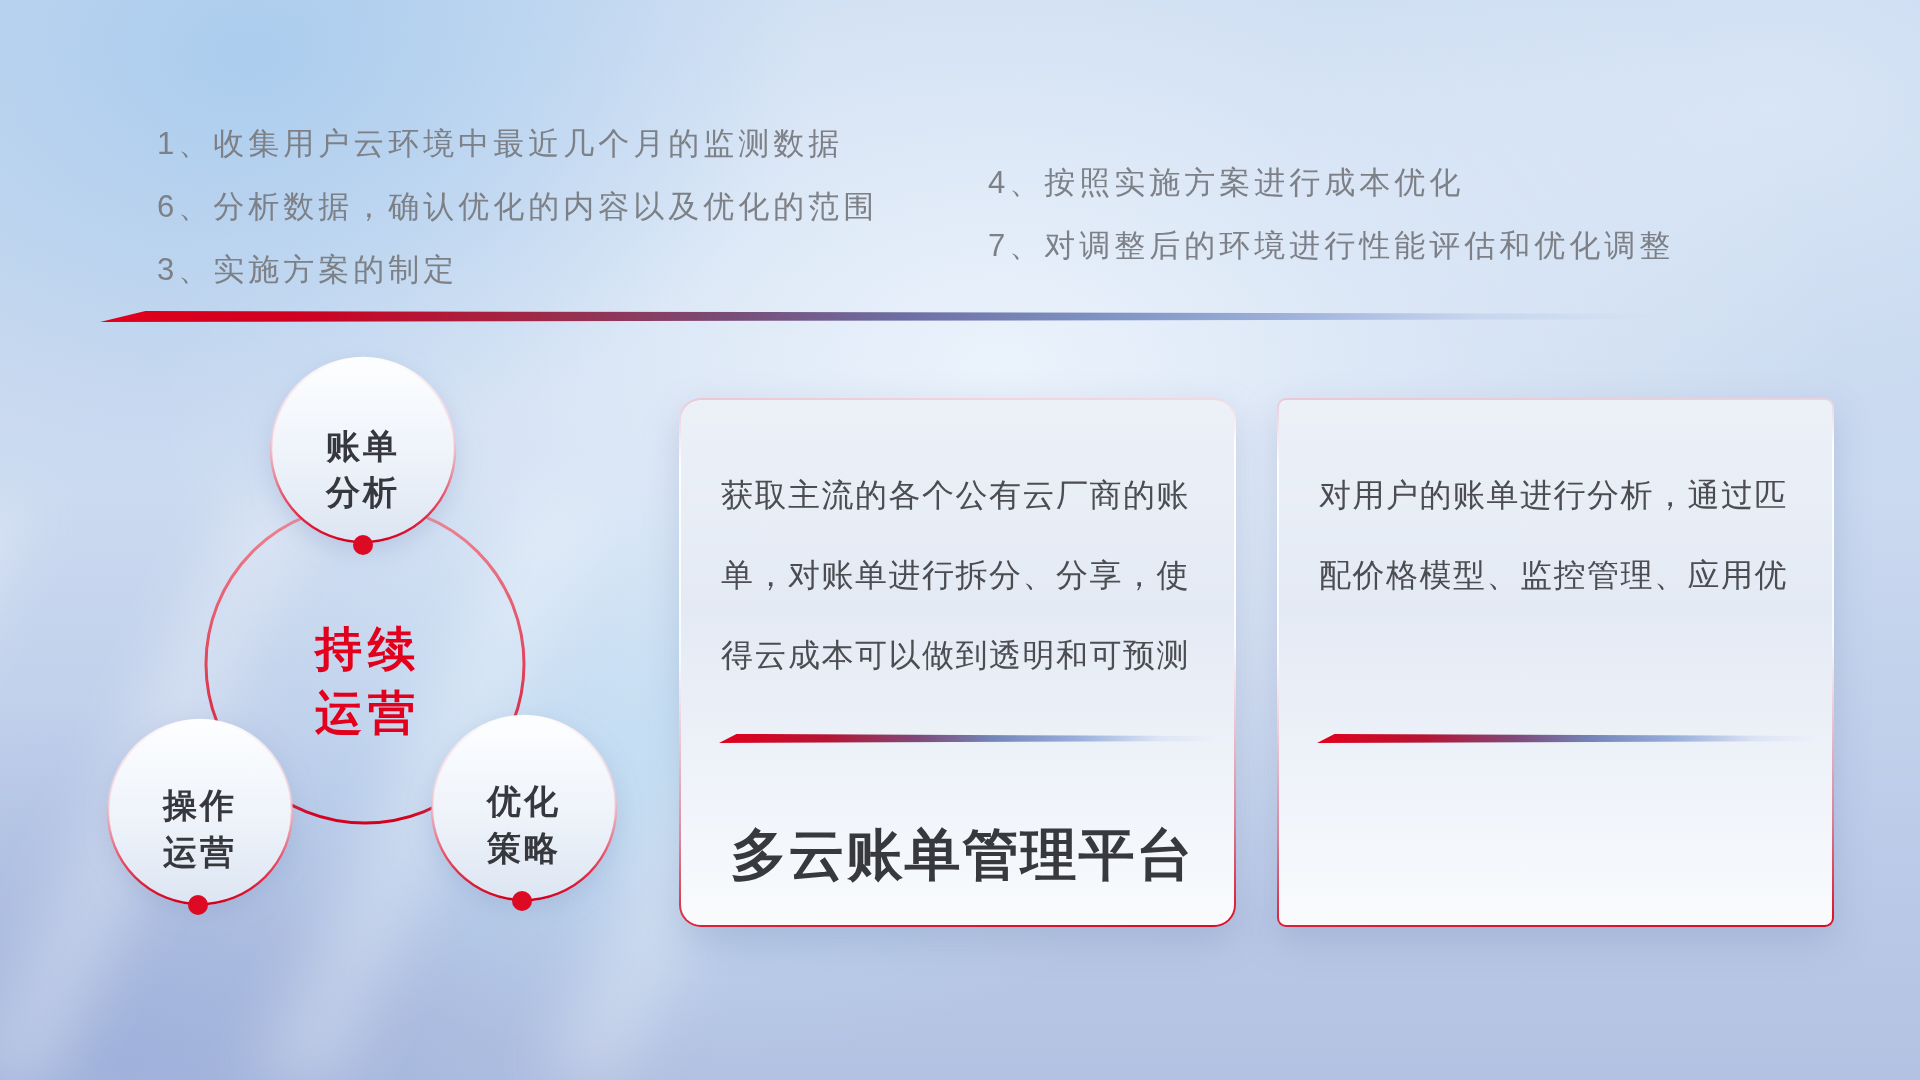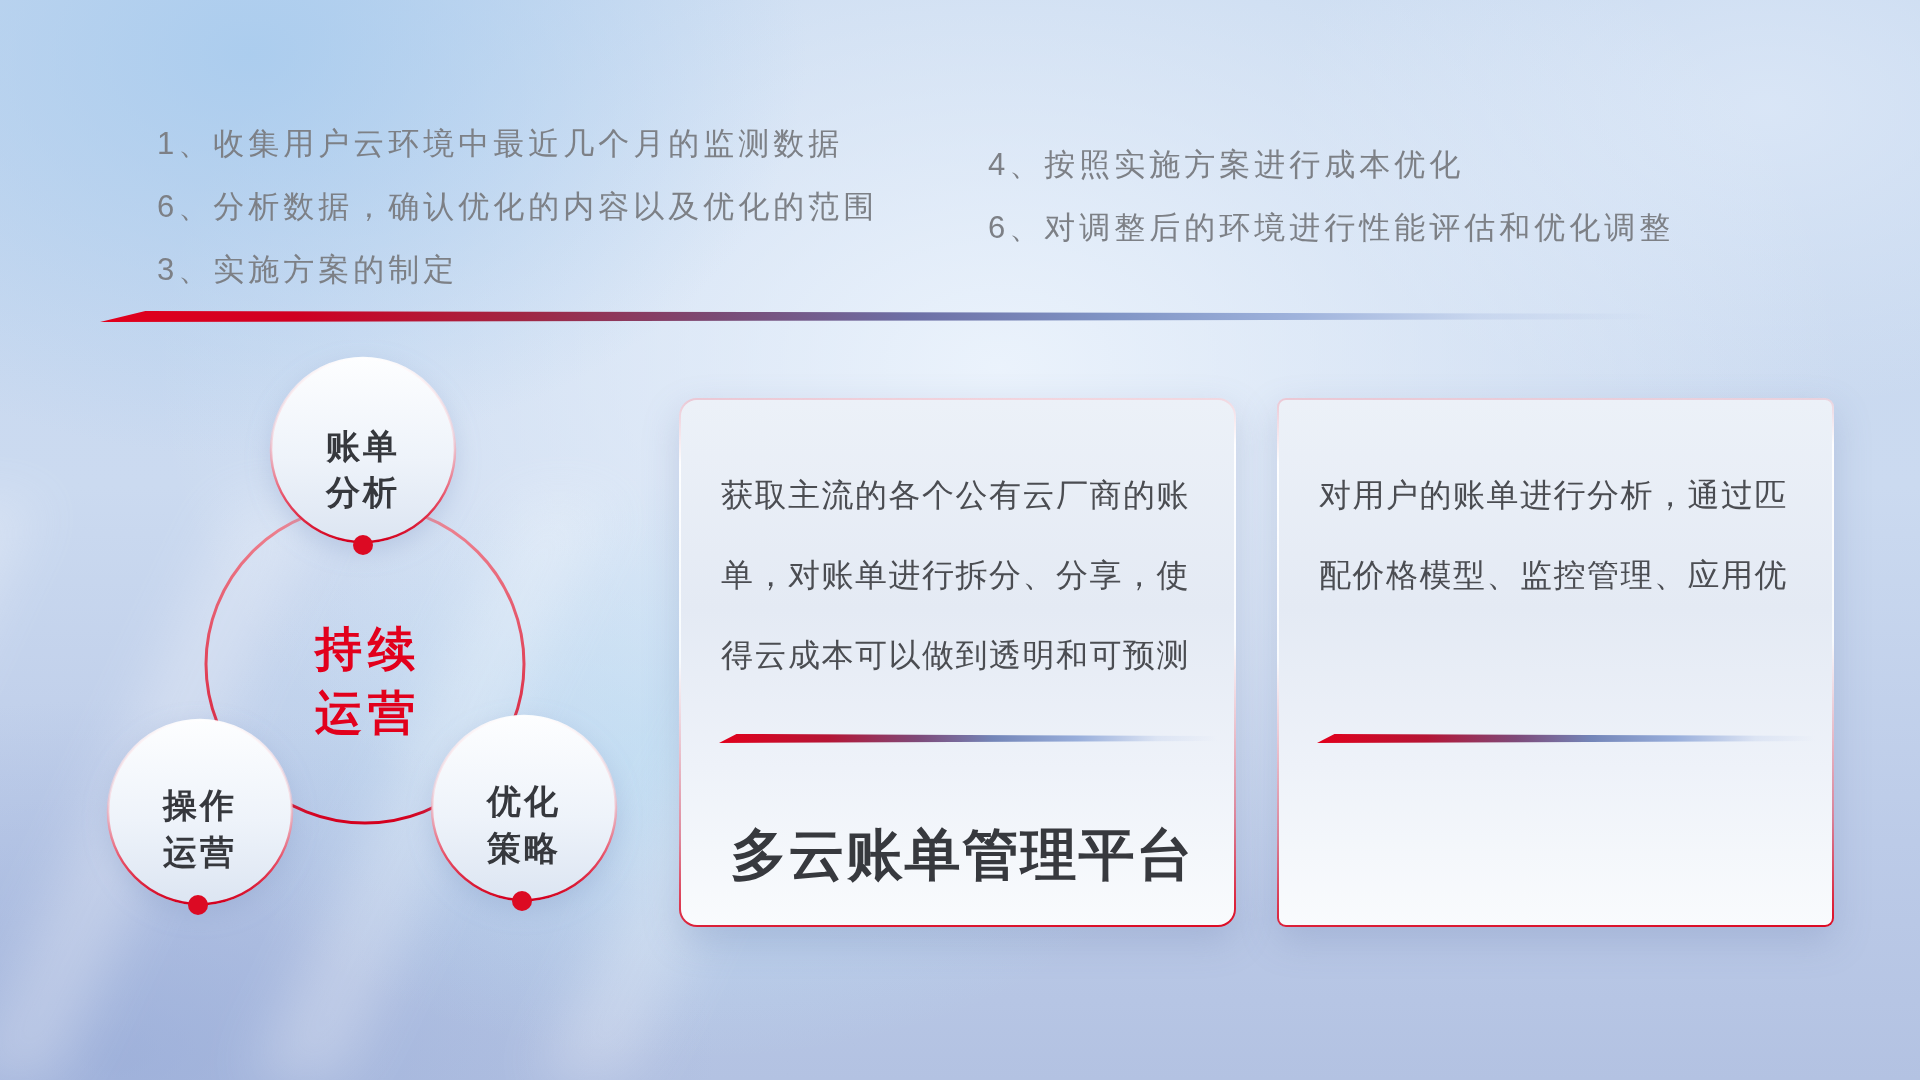--- a/index.html
+++ b/index.html
@@ -20,41 +20,41 @@
   .bg-streaks{
     position:absolute;left:-150px;top:500px;width:980px;height:580px;
     background:repeating-linear-gradient(115deg,
       rgba(255,255,255,0) 0px, rgba(255,255,255,0) 70px,
       rgba(255,255,255,0.50) 110px, rgba(255,255,255,0.50) 150px,
       rgba(255,255,255,0) 190px, rgba(255,255,255,0) 260px);
     filter:blur(26px);opacity:.55;
   }
   .steps{position:absolute;font-size:31px;line-height:63px;letter-spacing:4px;color:#7d8086;}
   .steps-left{left:157px;top:112px;}
-  .steps-right{left:988px;top:133px;}
+  .steps-right{left:988px;top:151px;}
   .rule{
     position:absolute;left:100px;top:311px;width:1620px;height:11px;
     background:linear-gradient(90deg,
       #e2001c 0%, #d00022 12%, #a12643 26%, #7a4a74 38%, #6d6fa5 50%,
       #7f93c4 62%, #9fb3dc 74%, rgba(186,202,232,0.55) 85%, rgba(196,212,240,0) 96%);
     clip-path:polygon(2.8% 0%, 100% 26%, 100% 74%, 0% 100%);
   }
   .diagram{position:absolute;left:60px;top:340px;}
   .node-label{font-size:34px;font-weight:600;fill:#36383d;letter-spacing:3px;}
   .center-label{font-size:47px;font-weight:800;fill:#e2001c;letter-spacing:6px;}
   .card{
     position:absolute;top:398px;width:553px;height:525px;border-radius:18px;
     border:2px solid transparent;
     background:
       linear-gradient(180deg,#ecf1f8 0%,#e4eaf4 40%,#eef2f9 70%,#f9fbfd 100%) padding-box,
       linear-gradient(178deg, rgba(244,170,182,0.55) 0%, rgba(255,255,255,0.95) 12%,
         rgba(255,255,255,0.85) 48%, rgba(231,90,110,0.65) 80%, #dc0a23 100%) border-box;
     box-shadow:0 14px 36px rgba(110,130,175,0.28);
   }
-  .card-1{left:679px;}
+  .card-1{left:679px;border-radius:22px;}
   .card-2{left:1277px;border-radius:9px;}
   .card-body{position:absolute;top:55px;left:40px;right:34px;}
   .card-line{font-size:32px;line-height:80px;letter-spacing:1.5px;color:#4b4d52;white-space:nowrap;}
   .card-divider{
     position:absolute;left:38px;top:334px;width:498px;height:9px;
     background:linear-gradient(90deg,
       #e2001c 0%, #b51535 22%, #7e4a79 40%, #7385b8 55%, #98aedb 72%,
       rgba(190,205,235,0.35) 88%, rgba(200,215,240,0) 100%);
     clip-path:polygon(3.5% 0%, 100% 22%, 100% 78%, 0% 100%);
   }
@@ -71,21 +71,21 @@
   <div class="bg-streaks"></div>
 
   <div class="steps steps-left">
     <div>1、收集用户云环境中最近几个月的监测数据</div>
     <div>6、分析数据，确认优化的内容以及优化的范围</div>
     <div>3、实施方案的制定</div>
   </div>
 
   <div class="steps steps-right">
     <div>4、按照实施方案进行成本优化</div>
-    <div>6、对调整后的环境进行性能评估和优化调整</div>
+    <div>7、对调整后的环境进行性能评估和优化调整</div>
   </div>
 
   <div class="rule"></div>
 
   <svg class="diagram" width="620" height="640" viewBox="0 0 620 640">
     <defs>
       <linearGradient id="circleFill" x1="0" y1="0" x2="0" y2="1">
         <stop offset="0%" stop-color="#fdfeff"></stop>
         <stop offset="55%" stop-color="#eef3fa"></stop>
         <stop offset="100%" stop-color="#dce5f2"></stop>

